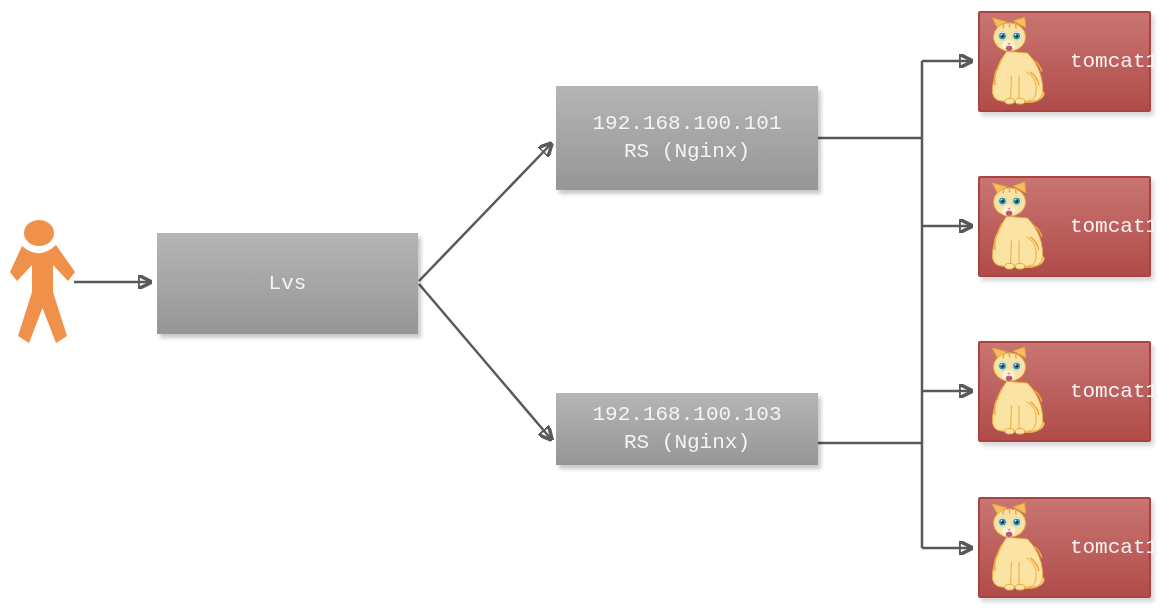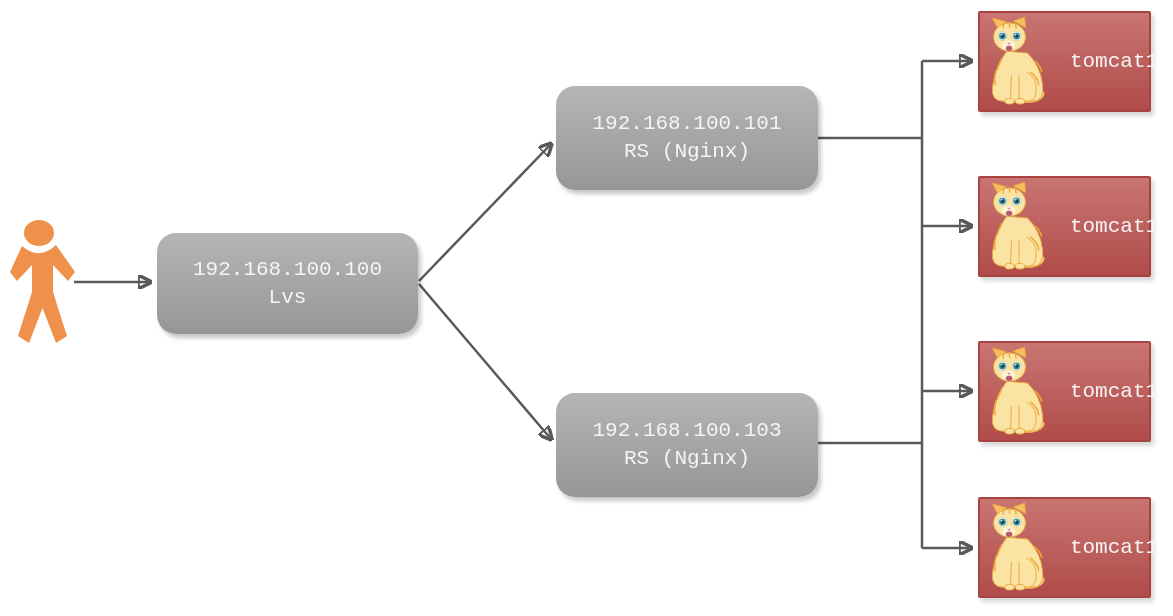--- a/index.html
+++ b/index.html
@@ -12,38 +12,37 @@
     position:relative;width:1173px;height:616px;overflow:hidden;background:var(--bg);
     font-family:"Liberation Mono","DejaVu Sans Mono",monospace;
   }
   .connectors{position:absolute;left:0;top:0;z-index:1;}
   .connectors path{stroke:var(--arrow);stroke-width:2.5;fill:none;}
   .person{position:absolute;left:8px;top:214px;z-index:2;}
   .node{
     position:absolute;z-index:2;display:flex;flex-direction:column;
     align-items:center;justify-content:center;text-align:center;
     color:var(--node-text);
-    border-radius:19px;
   }
   .node.gray{
     background:linear-gradient(to bottom,var(--node-gray-top),var(--node-gray-bottom));
     box-shadow:3px 4px 4px rgba(0,0,0,0.22);
     font-size:21px;line-height:28px;
   }
   .node.red{
     background:linear-gradient(to bottom,var(--node-red-top),var(--node-red-bottom));
     border:2px solid var(--node-red-border);
     border-radius:2px;
     box-shadow:3px 4px 4px rgba(0,0,0,0.16);
     box-sizing:border-box;
     flex-direction:row;justify-content:flex-start;
   }
   .node.lvs{left:157px;top:233px;width:261px;height:101px;}
   .node.rs1{left:556px;top:86px;width:262px;height:104px;}
-  .node.rs2{left:556px;top:393px;width:262px;height:104px;}
+  .node.rs2{left:556px;top:393px;width:262px;height:72px;}
   .node.t1{left:978px;top:11px;width:173px;height:101px;}
   .node.t2{left:978px;top:176px;width:173px;height:101px;}
   .node.t3{left:978px;top:341px;width:173px;height:101px;}
   .node.t4{left:978px;top:497px;width:173px;height:101px;}
   .cat{position:absolute;left:5px;top:3px;}
   .tomcat-label{
     position:absolute;left:82px;top:0;height:100%;width:104px;
     display:flex;align-items:center;justify-content:center;
     font-size:21px;color:var(--node-text);
   }
@@ -70,21 +69,20 @@
     <path d="M922,391 H971" marker-end="url(#arrow)"></path>
     <path d="M922,548 H971" marker-end="url(#arrow)"></path>
   </svg>
 
   <svg class="person" width="70" height="134" viewBox="0 0 70 134">
     <ellipse cx="31" cy="19" rx="15" ry="13" fill="#F0914B"></ellipse>
     <path d="M14,32 Q31,47 48,31 L67,58 L60,67 L45,51 L45,78 L59,122 L48,129 L34.5,94 L21,129 L10,122 L24,78 L24,51 L9,67 L2,58 Z" fill="#F0914B"></path>
   </svg>
 
   <div class="node gray lvs">
-    <div>192.168.100.100</div>
     <div>Lvs</div>
   </div>
 
   <div class="node gray rs1">
     <div>192.168.100.101</div>
     <div>RS (Nginx)</div>
   </div>
   <div class="node gray rs2">
     <div>192.168.100.103</div>
     <div>RS (Nginx)</div>

